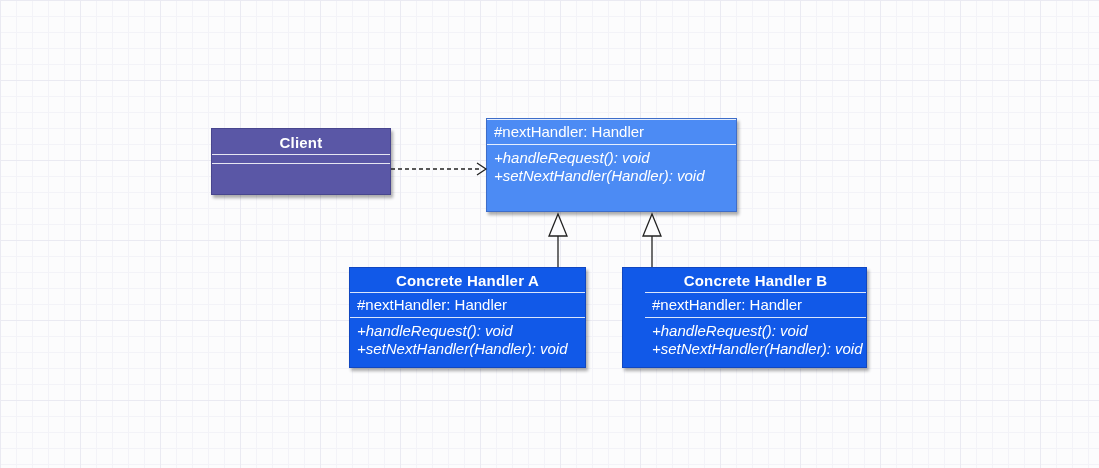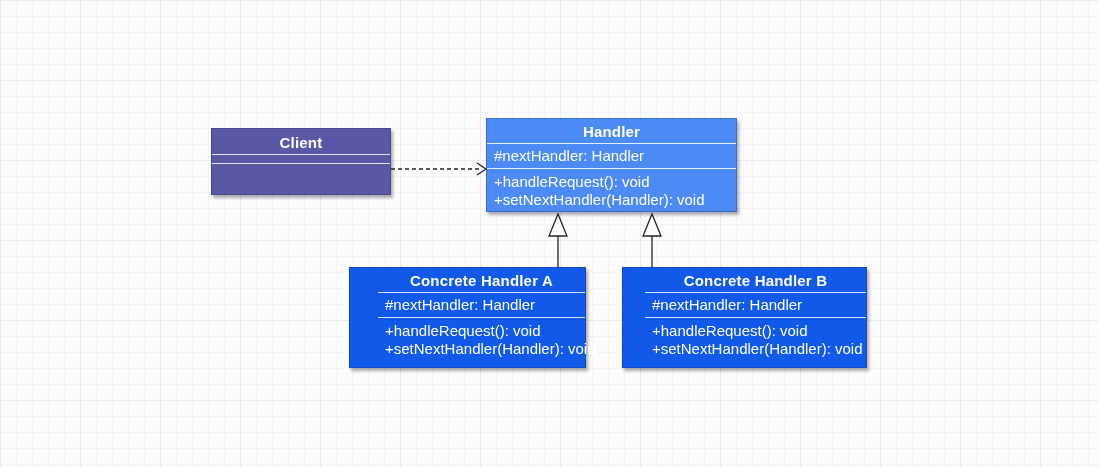--- a/index.html
+++ b/index.html
@@ -38,21 +38,21 @@
     border-top: 1px solid rgba(255, 255, 255, 0.85);
     flex: 0 0 auto;
   }
   .member {
     font-size: 15px;
     line-height: 18px;
     padding-left: 7px;
     white-space: nowrap;
   }
   .attrs { padding-top: 3px; padding-bottom: 3px; }
-  .methods { padding-top: 4px; padding-bottom: 4px; flex: 1 1 auto; }
+  .methods { padding-top: 4px; padding-bottom: 4px; flex: 1 1 auto; font-style: italic; }
 
   #client    { left: 211px; top: 128px; width: 180px; height: 67px; }
   #client .uml-title { padding-top: 5px; }
   #client .empty-attrs   { height: 8px; }
   #client .empty-methods { flex: 1 1 auto; }
 
   #handler   { left: 486px; top: 118px; width: 251px; height: 94px; }
   #concrete-a{ left: 349px; top: 267px; width: 237px; height: 101px; }
   #concrete-b{ left: 622px; top: 267px; width: 245px; height: 101px; }
 
@@ -72,31 +72,30 @@
 
 <div id="canvas">
 
   <div id="client" class="uml-class" style="background-color: rgb(90, 87, 166);">
     <div class="uml-title">Client</div>
     <div class="compartment empty-attrs"></div>
     <div class="compartment empty-methods"></div>
   </div>
 
   <div id="handler" class="uml-class" style="background-color: rgb(76, 139, 244);">
-    <div class="uml-title">Handler</div>
     <div class="compartment attrs">
       <div class="member">#nextHandler: Handler</div>
     </div>
     <div class="compartment methods">
       <div class="member">+handleRequest(): void</div>
       <div class="member">+setNextHandler(Handler): void</div>
     </div>
   </div>
 
-  <div id="concrete-a" class="uml-class" style="background-color: rgb(17, 89, 232); padding-left: 28px;">
+  <div id="concrete-a" class="uml-class" style="background-color: rgb(17, 89, 232);">
     <div class="uml-title">Concrete Handler A</div>
     <div class="compartment attrs">
       <div class="member">#nextHandler: Handler</div>
     </div>
     <div class="compartment methods">
       <div class="member">+handleRequest(): void</div>
       <div class="member">+setNextHandler(Handler): void</div>
     </div>
   </div>
 

